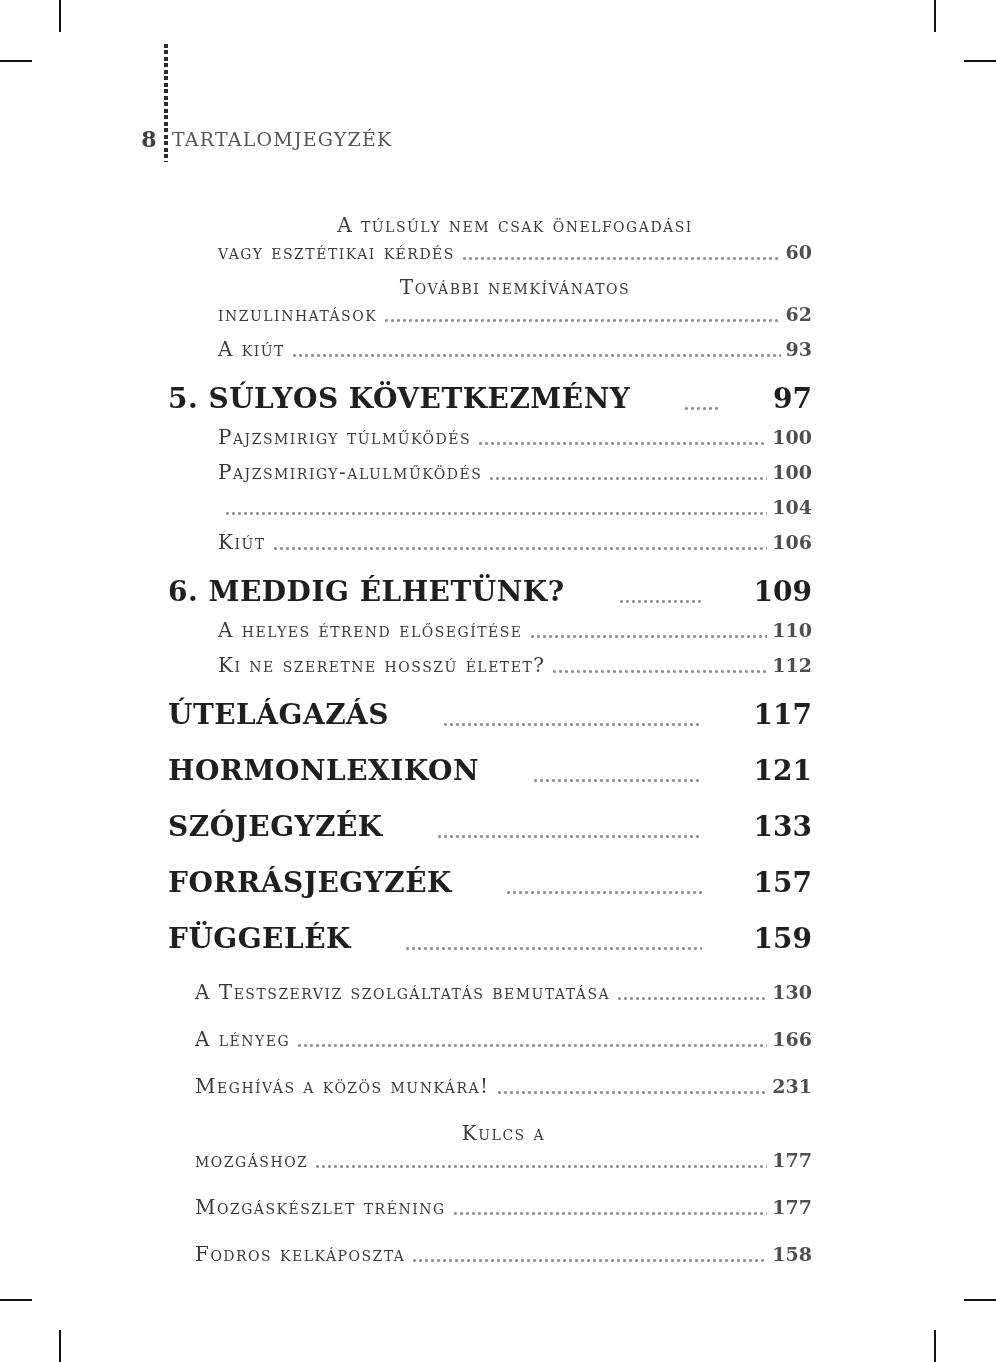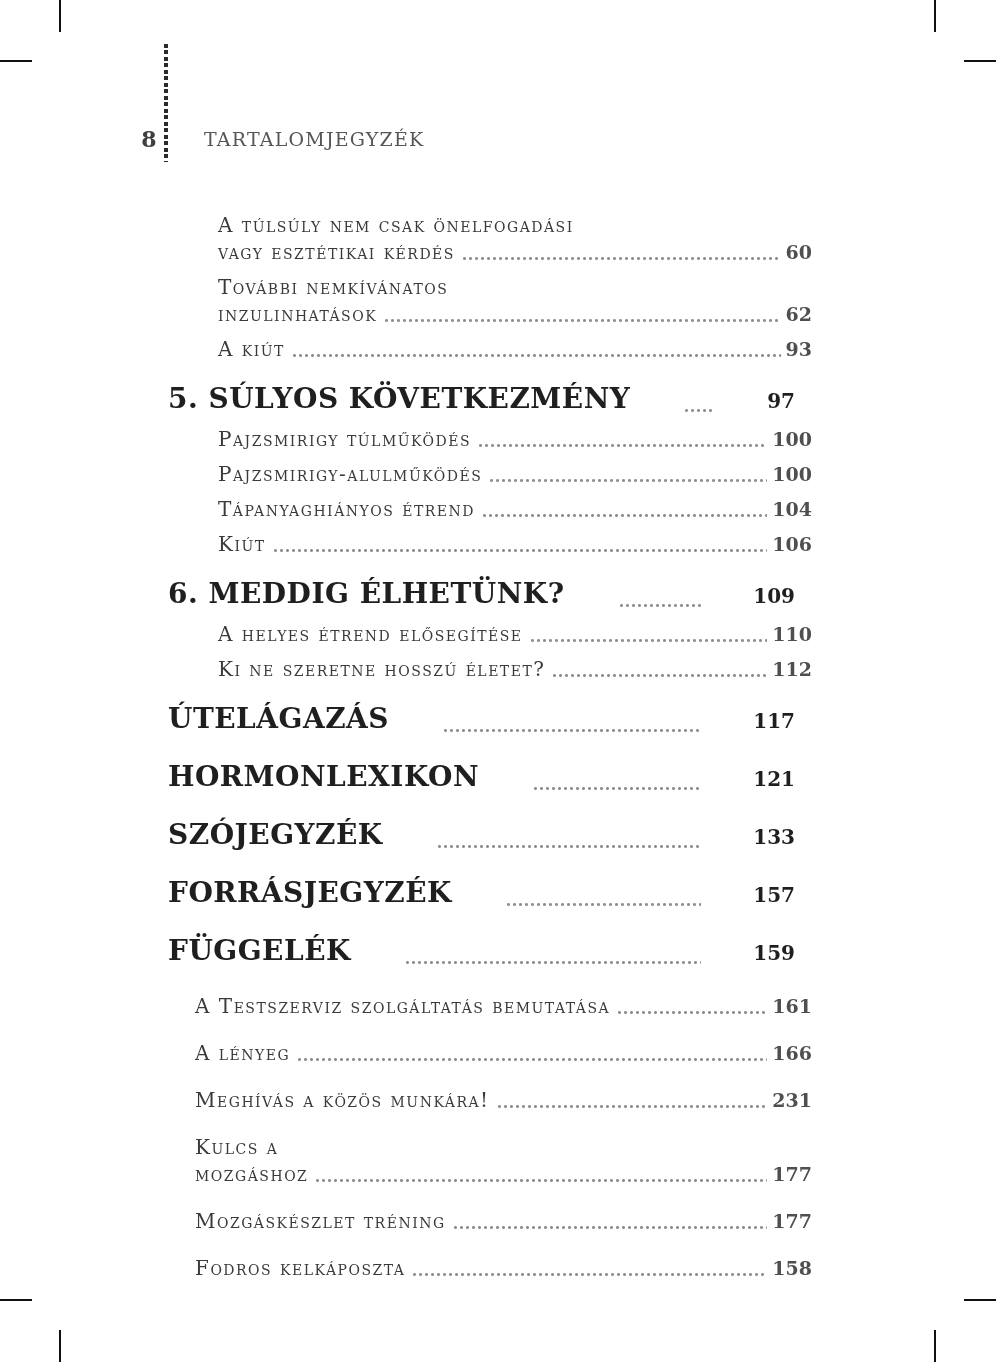--- a/index.html
+++ b/index.html
@@ -23,39 +23,39 @@
   
   .folio{
     position:absolute;left:135px;top:126px;width:28px;text-align:center;
     font-size:22px;font-weight:700;color:var(--folio);
   }
   .vrule{
     position:absolute;left:164px;top:44px;width:4px;height:118px;
     background-image:repeating-linear-gradient(to bottom,#2b2b2b 0 4px,transparent 4px 6.5px);
   }
   .runhead{
-    position:absolute;left:204px;top:128px;
+    position:absolute;left:172px;top:128px;
     font-size:19px;letter-spacing:1.2px;color:var(--runhead);
   }
   
   .toc{position:absolute;left:168px;top:212px;width:644px;}
-  .entry{display:flex;align-items:baseline;}
+  .entry{display:flex;align-items:baseline;text-align:center;}
   .entry.twoline{display:block;}
   .entry.twoline .row{display:flex;align-items:baseline;}
   .sub{margin:0 0 8px 50px;line-height:27px;}
   .sub.app{margin-left:27px;margin-top:20px;}
-  .chapter{margin:16px 17px 5px 0;line-height:40px;gap:47px;}
+  .chapter{margin:16px 0 5px 0;line-height:40px;gap:47px;}
   .label,.l1{
     font-size:20px;font-variant:small-caps;letter-spacing:1.5px;color:var(--body);
   }
   .chapter .label{
     font-size:28px;font-variant:normal;font-weight:700;letter-spacing:0.5px;color:var(--heading);
   }
   .pg{font-weight:700;font-size:19px;color:var(--pagenum);flex:0 0 auto;}
-  .chapter .pg{font-size:20px;color:var(--heading);}
+  .chapter .pg{font-size:28px;color:var(--heading);}
   .dots{
     flex:1 1 auto;align-self:flex-end;height:3px;margin:0 5px 6px 8px;
     background-image:radial-gradient(circle at 1.5px 1.5px,var(--leader) 1.2px,transparent 1.7px);
     background-size:6px 3px;background-repeat:repeat-x;
   }
   .chapter .dots{margin-bottom:9px;}
 </style>
 </head>
 <body>
 
@@ -110,21 +110,20 @@
     <span class="pg">100</span>
   </div>
 
   <div class="entry sub">
     <span class="label">Pajzsmirigy-alulműködés</span>
     <span class="dots"></span>
     <span class="pg">100</span>
   </div>
 
   <div class="entry sub">
-    <span class="label">Tápanyaghiányos étrend</span>
     <span class="dots"></span>
     <span class="pg">104</span>
   </div>
 
   <div class="entry sub">
     <span class="label">Kiút</span>
     <span class="dots"></span>
     <span class="pg">106</span>
   </div>
 
@@ -172,21 +171,21 @@
 
   <div class="entry chapter">
     <span class="label">FÜGGELÉK</span>
     <span class="dots"></span>
     <span class="pg">159</span>
   </div>
 
   <div class="entry sub app">
     <span class="label">A Testszerviz szolgáltatás bemutatása</span>
     <span class="dots"></span>
-    <span class="pg">161</span>
+    <span class="pg">130</span>
   </div>
 
   <div class="entry sub app">
     <span class="label">A lényeg</span>
     <span class="dots"></span>
     <span class="pg">166</span>
   </div>
 
   <div class="entry sub app">
     <span class="label">Meghívás a közös munkára!</span>

